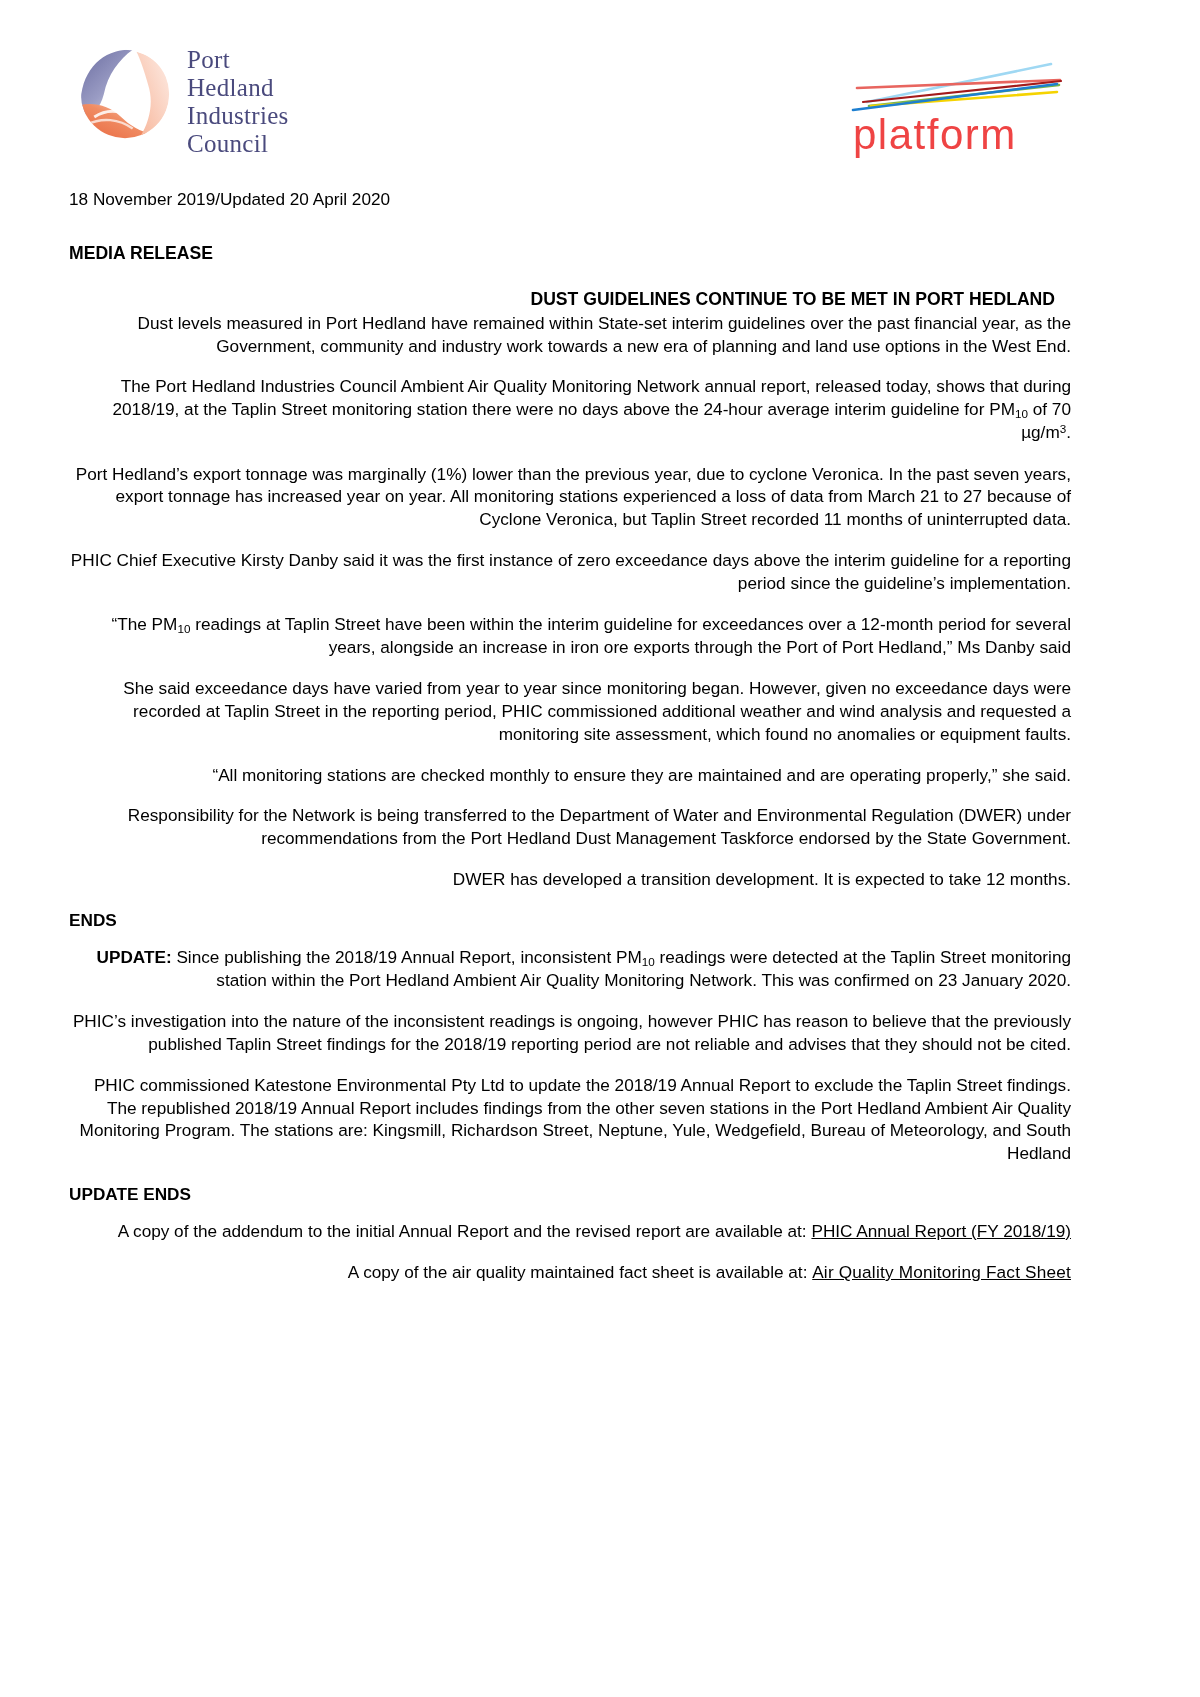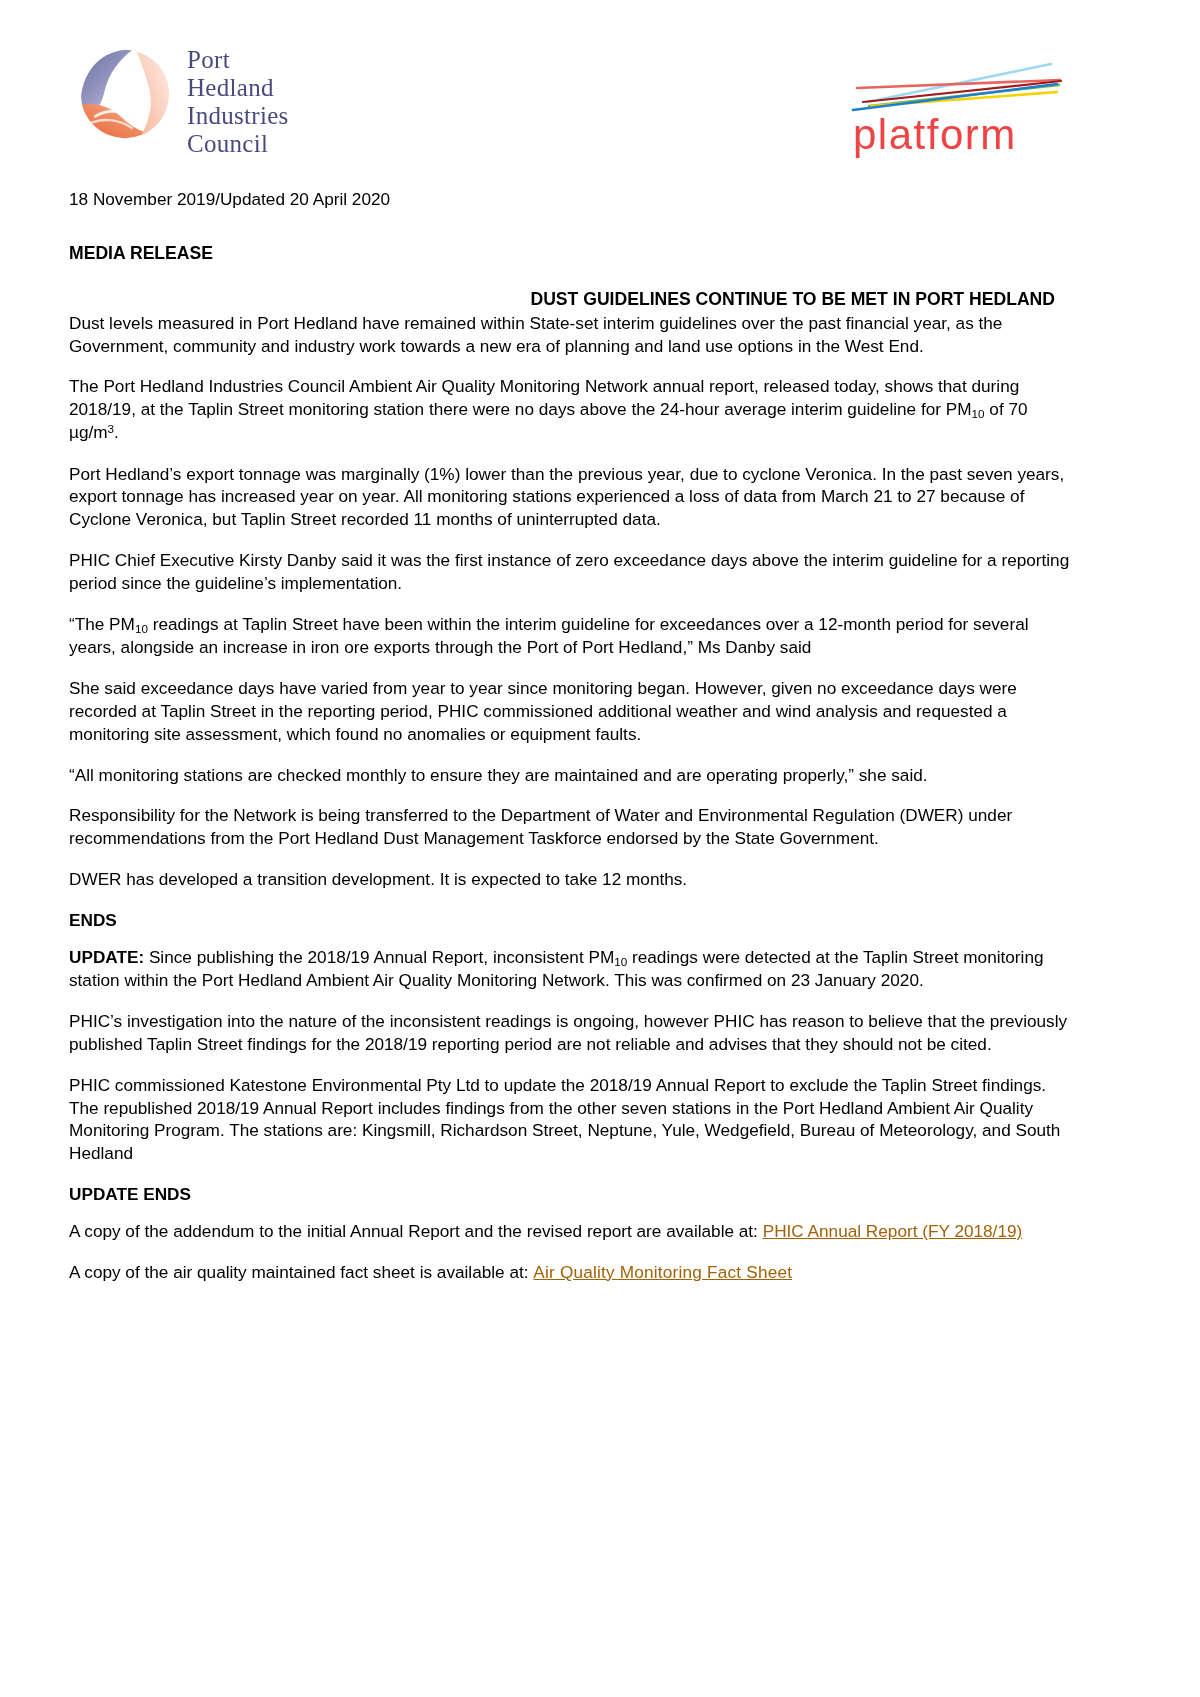--- a/index.html
+++ b/index.html
@@ -90,33 +90,34 @@
   }
   .doc-title {
     font-weight: bold;
     text-align: right;
     margin: 23px 0 0 0;
     font-size: 17.6px;
     padding-right: 16px;
   }
   p.para {
     margin: 0 0 18px 0;
+    text-align: right;
   }
   .first-para { margin-top: 45px; }
   .centered-bold {
     font-weight: bold;
     margin: 0 0 14px 0;
     padding-right: 16px;
   }
   .bold { font-weight: bold; }
   sub  { font-size: 0.68em; vertical-align: -0.22em; }
   sup  { font-size: 0.68em; vertical-align: 0.45em; }
 
   a.doclink {
-    color: #a16207;
+    color: #000000;
     text-decoration: underline;
     cursor: pointer;
   }
   a.doclink.wide {
     letter-spacing: 0.2px;
   }
   .link-para { margin: 0 0 31px 0; }
 </style>
 </head>
 <body>

